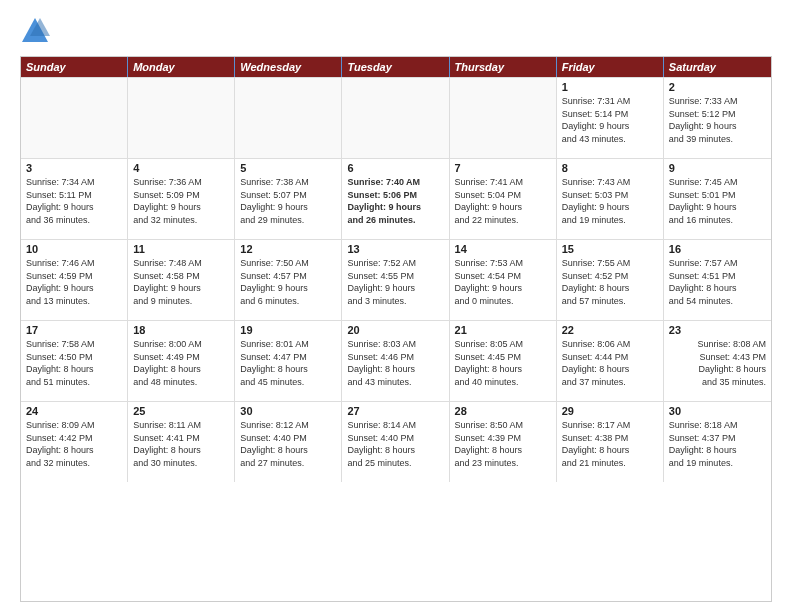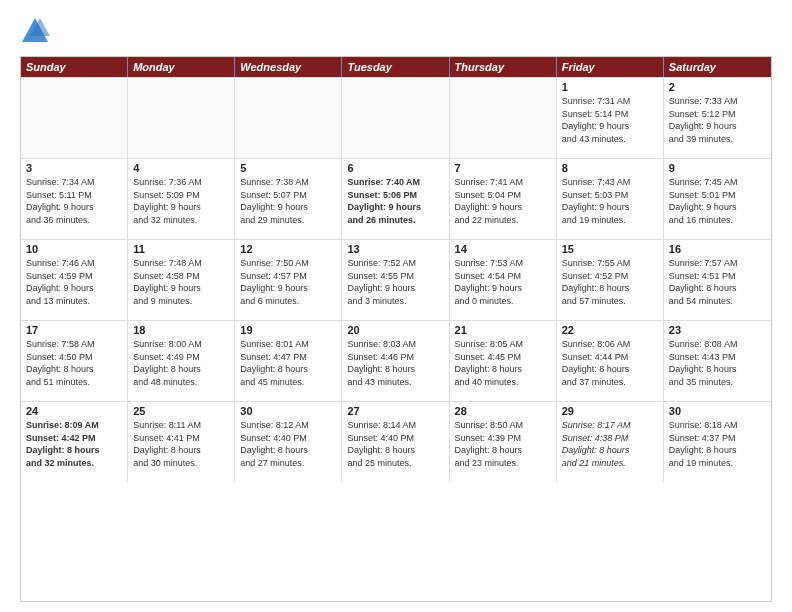--- a/index.html
+++ b/index.html
@@ -304,30 +304,30 @@
           </div>
           <div class="cal-cell">
             <div class="day-num">22</div>
             <div class="cell-info" style="white-space: pre-line;">Sunrise: 8:06 AM
 Sunset: 4:44 PM
 Daylight: 8 hours
 and 37 minutes.</div>
           </div>
           <div class="cal-cell">
             <div class="day-num">23</div>
-            <div class="cell-info" style="white-space: pre-line;">Sunrise: 8:08 AM
+            <div class="cell-info" style="white-space: pre-line; text-align: right;">Sunrise: 8:08 AM
 Sunset: 4:43 PM
 Daylight: 8 hours
 and 35 minutes.</div>
           </div>
         </div>
         <div class="cal-row">
           <div class="cal-cell">
             <div class="day-num">24</div>
-            <div class="cell-info" style="white-space: pre-line; font-weight: bold;">Sunrise: 8:09 AM
+            <div class="cell-info" style="white-space: pre-line;">Sunrise: 8:09 AM
 Sunset: 4:42 PM
 Daylight: 8 hours
 and 32 minutes.</div>
           </div>
           <div class="cal-cell">
             <div class="day-num">25</div>
             <div class="cell-info" style="white-space: pre-line;">Sunrise: 8:11 AM
 Sunset: 4:41 PM
 Daylight: 8 hours
 and 30 minutes.</div>
@@ -348,21 +348,21 @@
           </div>
           <div class="cal-cell">
             <div class="day-num">28</div>
             <div class="cell-info" style="white-space: pre-line;">Sunrise: 8:50 AM
 Sunset: 4:39 PM
 Daylight: 8 hours
 and 23 minutes.</div>
           </div>
           <div class="cal-cell">
             <div class="day-num">29</div>
-            <div class="cell-info" style="white-space: pre-line; font-style: italic;">Sunrise: 8:17 AM
+            <div class="cell-info" style="white-space: pre-line;">Sunrise: 8:17 AM
 Sunset: 4:38 PM
 Daylight: 8 hours
 and 21 minutes.</div>
           </div>
           <div class="cal-cell">
             <div class="day-num">30</div>
             <div class="cell-info" style="white-space: pre-line;">Sunrise: 8:18 AM
 Sunset: 4:37 PM
 Daylight: 8 hours
 and 19 minutes.</div>

